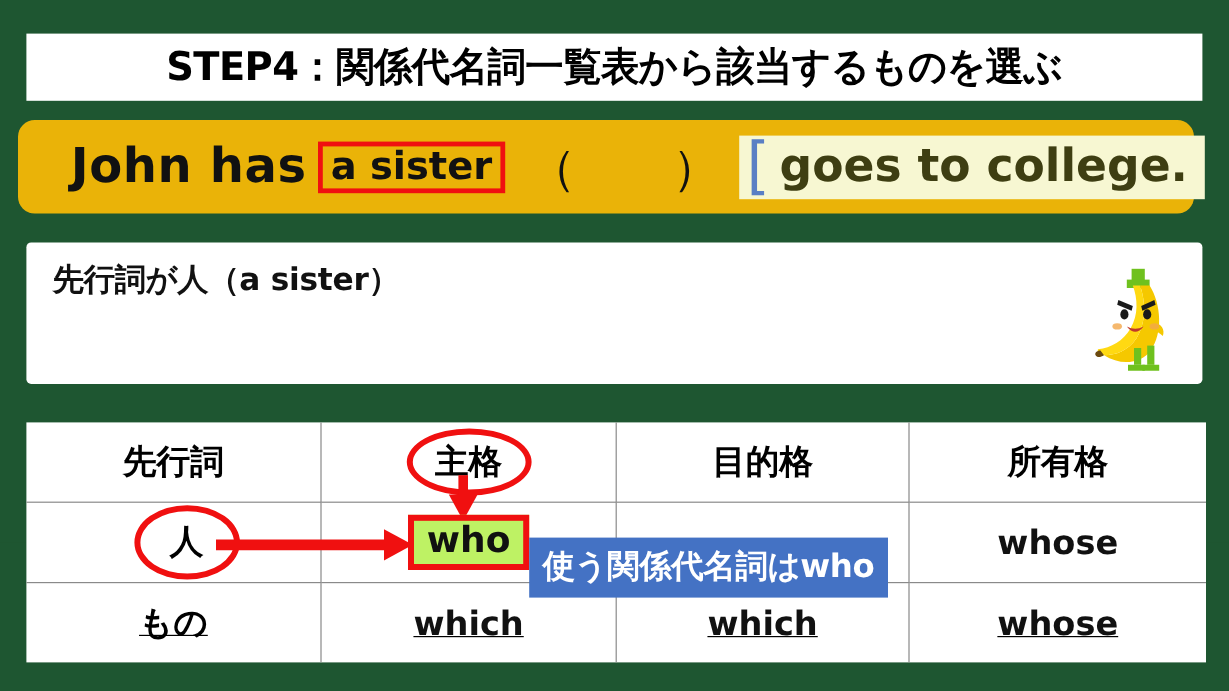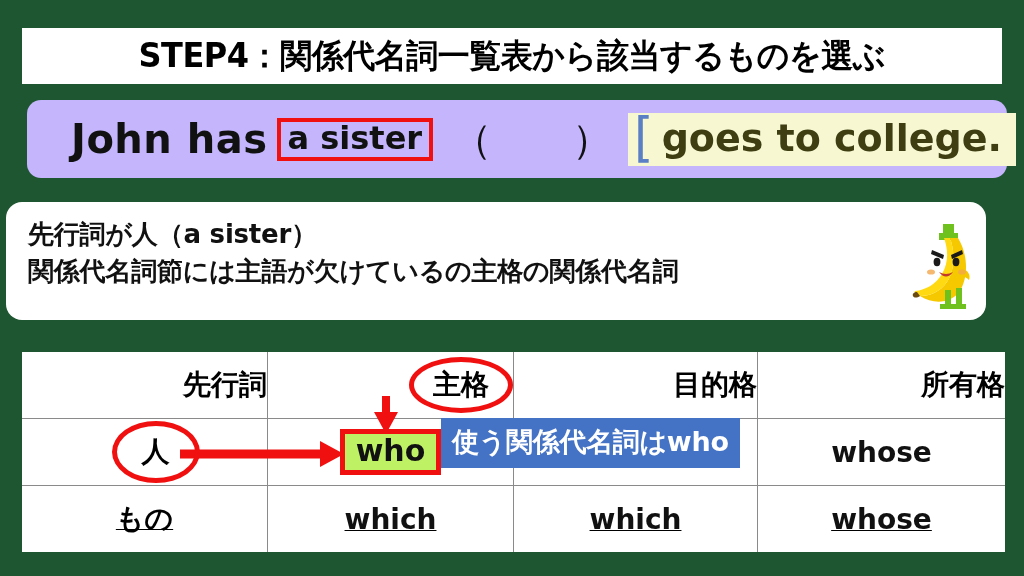--- a/index.html
+++ b/index.html
@@ -37,25 +37,25 @@
     font-weight: bold;
     color: #000000;
     letter-spacing: -0.5px;
     white-space: nowrap;
     transform: scaleX(0.97);
   }
 
   
   #sentence-box {
     position: absolute;
-    left: 27px;
+    left: 15px;
     top: 100px;
     width: 980px;
     height: 78px;
-    background: #c4b5fd;
+    background: #eab308;
     border-radius: 14px;
     display: flex;
     align-items: center;
     padding-left: 44px;
     box-sizing: border-box;
   }
   .sent-word {
     font-size: 40px;
     font-weight: bold;
     color: #111111;
@@ -97,26 +97,26 @@
     font-size: 38px;
     font-weight: bold;
     color: #3e3e12;
     margin: 0 8px;
     white-space: nowrap;
   }
 
   
   #explain-box {
     position: absolute;
-    left: 6px;
+    left: 22px;
     top: 202px;
     width: 980px;
     height: 118px;
     background: #ffffff;
-    border-radius: 16px;
+    border-radius: 4px;
     box-sizing: border-box;
     padding: 14px 0 0 22px;
   }
   .explain-line {
     font-size: 26px;
     font-weight: bold;
     color: #111111;
     line-height: 1.42;
     white-space: nowrap;
     letter-spacing: -0.2px;
@@ -143,21 +143,21 @@
     table-layout: fixed;
   }
   #rel-table td {
     border: 1px solid #8a8a8a;
     text-align: center;
     vertical-align: middle;
     padding: 0;
     height: 66px;
     position: relative;
   }
-  #rel-table tr:first-child td { border-top: none; text-align: right; }
+  #rel-table tr:first-child td { border-top: none; }
   #rel-table tr:last-child td { border-bottom: none; text-decoration: underline; }
   #rel-table td:first-child { border-left: none; }
   #rel-table td:last-child { border-right: none; }
   .col-1 { width: 245px; }
   .col-2 { width: 245px; }
   .col-3 { width: 243px; }
   .col-4 { width: 247px; }
 
   .hdr-jp {
     font-size: 28px;
@@ -240,21 +240,21 @@
     left: 0; top: 0;
     width: 1024px;
     height: 576px;
     pointer-events: none;
   }
 
   
   #callout-who {
     position: absolute;
     left: 441px;
-    top: 418px;
+    top: 448px;
     background: #4472c4;
     color: #ffffff;
     font-size: 27px;
     font-weight: bold;
     padding: 6px 11px 8px 11px;
     white-space: nowrap;
     letter-spacing: -0.3px;
     z-index: 6;
   }
 </style>
@@ -273,21 +273,20 @@
     <span id="paren-blank">（　　）</span>
     <span id="clause-wrap">
       <span class="clause-bracket">[</span>
       <span id="clause-text">goes to college.</span>
 
     </span>
   </div>
 
   <div id="explain-box">
     <div class="explain-line">先行詞が人（a sister）</div>
-    <div class="explain-line">関係代名詞節には主語が欠けているの主格の関係代名詞</div>
   </div>
 
   <svg id="banana-mascot" viewBox="0 0 82 92">
 
     <rect x="37" y="2" width="11" height="12" fill="#6fc11e"></rect>
     <rect x="33" y="11" width="19" height="7" fill="#6fc11e"></rect>
 
     <path d="M52 16 C62 32 63 56 53 70 C45 81 28 83 14 74 C24 74 34 70 41 60 C49 48 49 30 44 16 Z" fill="#f5c800"></path>
     <path d="M44 16 C49 30 49 48 41 60 C34 70 24 74 14 74 C10 73 8 71 9 69 C20 68 30 62 36 52 C43 40 42 27 38 16 Z" fill="#ffd912"></path>
 

